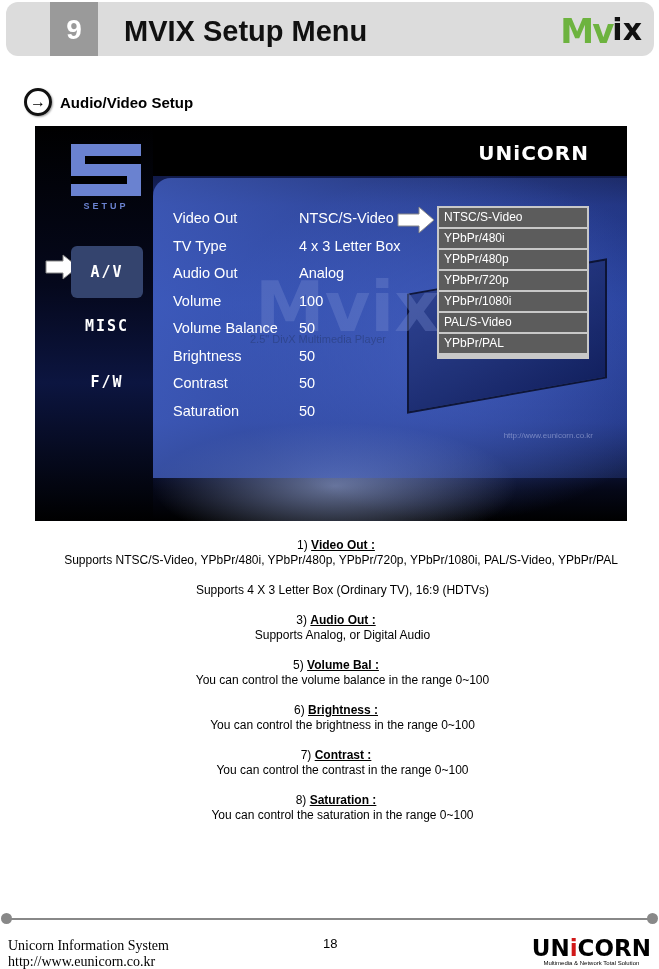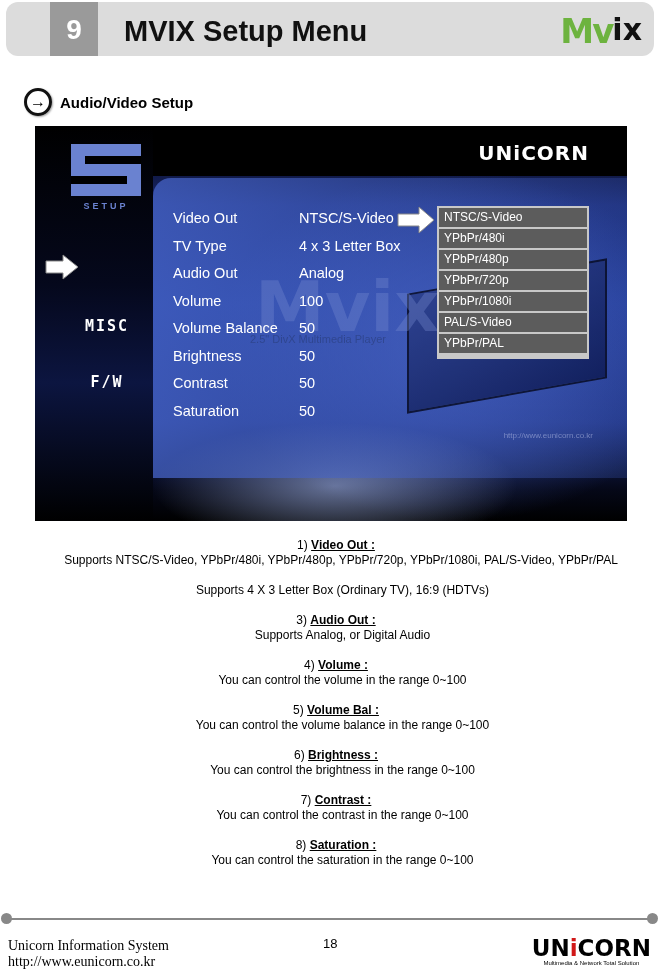--- a/index.html
+++ b/index.html
@@ -103,20 +103,21 @@
   <div class="url-wm">http://www.eunicorn.co.kr</div>
 
   <div class="left-col">
     <div class="setup-logo">
       <div class="s"></div>
       <div class="txt">SETUP</div>
     </div>
     <svg class="nav-arrow" viewBox="0 0 34 26">
       <polygon points="1,7 18,7 18,1 33,13 18,25 18,19 1,19" fill="#ffffff" stroke="#888" stroke-width="1"></polygon>
     </svg>
+    <div class="nav-item active" style="top:120px;">A/V</div>
     <div class="nav-item" style="top:174px;height:52px;">MISC</div>
     <div class="nav-item" style="top:230px;">F/W</div>
   </div>
 
   <div class="row" style="top:84px;">
     <span class="k">Video Out</span>
     <span class="v">NTSC/S-Video</span>
   </div>
   <div class="row" style="top:112px;">
     <span class="k">TV Type</span>
@@ -167,24 +168,20 @@
     <div class="body">Supports NTSC/S-Video, YPbPr/480i, YPbPr/480p, YPbPr/720p, YPbPr/1080i, PAL/S-Video, YPbPr/PAL</div>
   </div>
   <div class="item">
     <div class="body">Supports 4 X 3 Letter Box (Ordinary TV), 16:9 (HDTVs)</div>
   </div>
   <div class="item">
     <div class="head"><span class="num">3)</span> <span class="name">Audio Out :</span></div>
     <div class="body">Supports Analog, or Digital Audio</div>
   </div>
   <div class="item">
-    <div class="head"><span class="num">4)</span> <span class="name">Volume :</span></div>
-    <div class="body">You can control the volume in the range 0~100</div>
-  </div>
-  <div class="item">
     <div class="head"><span class="num">5)</span> <span class="name">Volume Bal :</span></div>
     <div class="body">You can control the volume balance in the range 0~100</div>
   </div>
   <div class="item">
     <div class="head"><span class="num">6)</span> <span class="name">Brightness :</span></div>
     <div class="body">You can control the brightness in the range 0~100</div>
   </div>
   <div class="item">
     <div class="head"><span class="num">7)</span> <span class="name">Contrast :</span></div>
     <div class="body">You can control the contrast  in the range 0~100</div>

